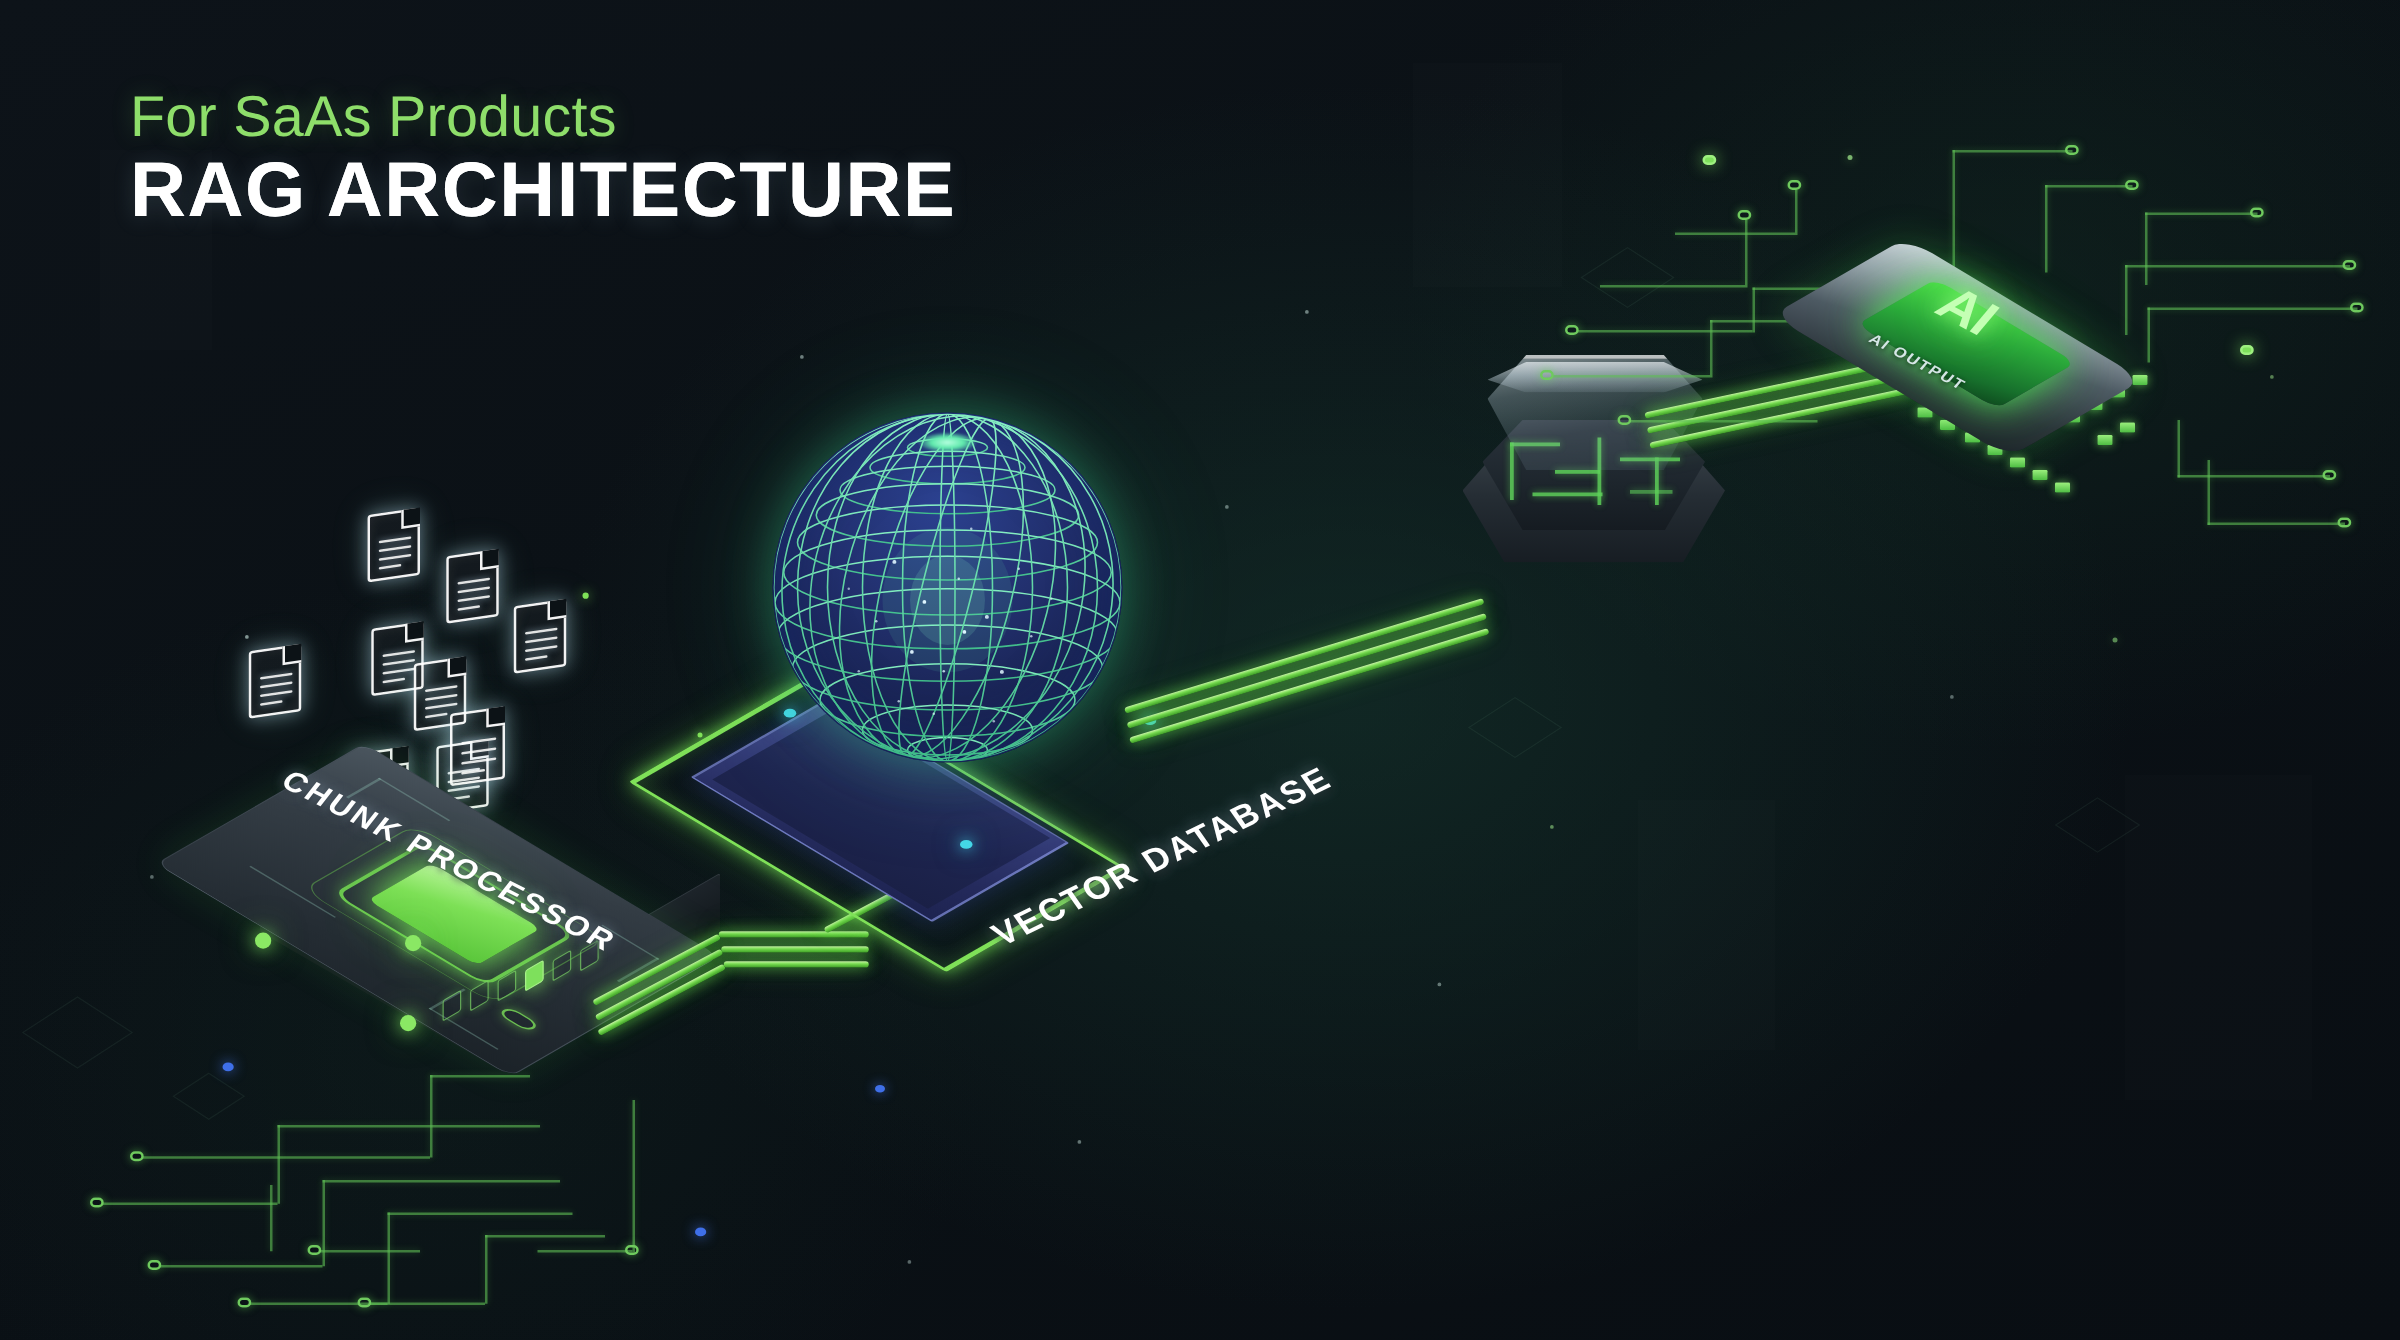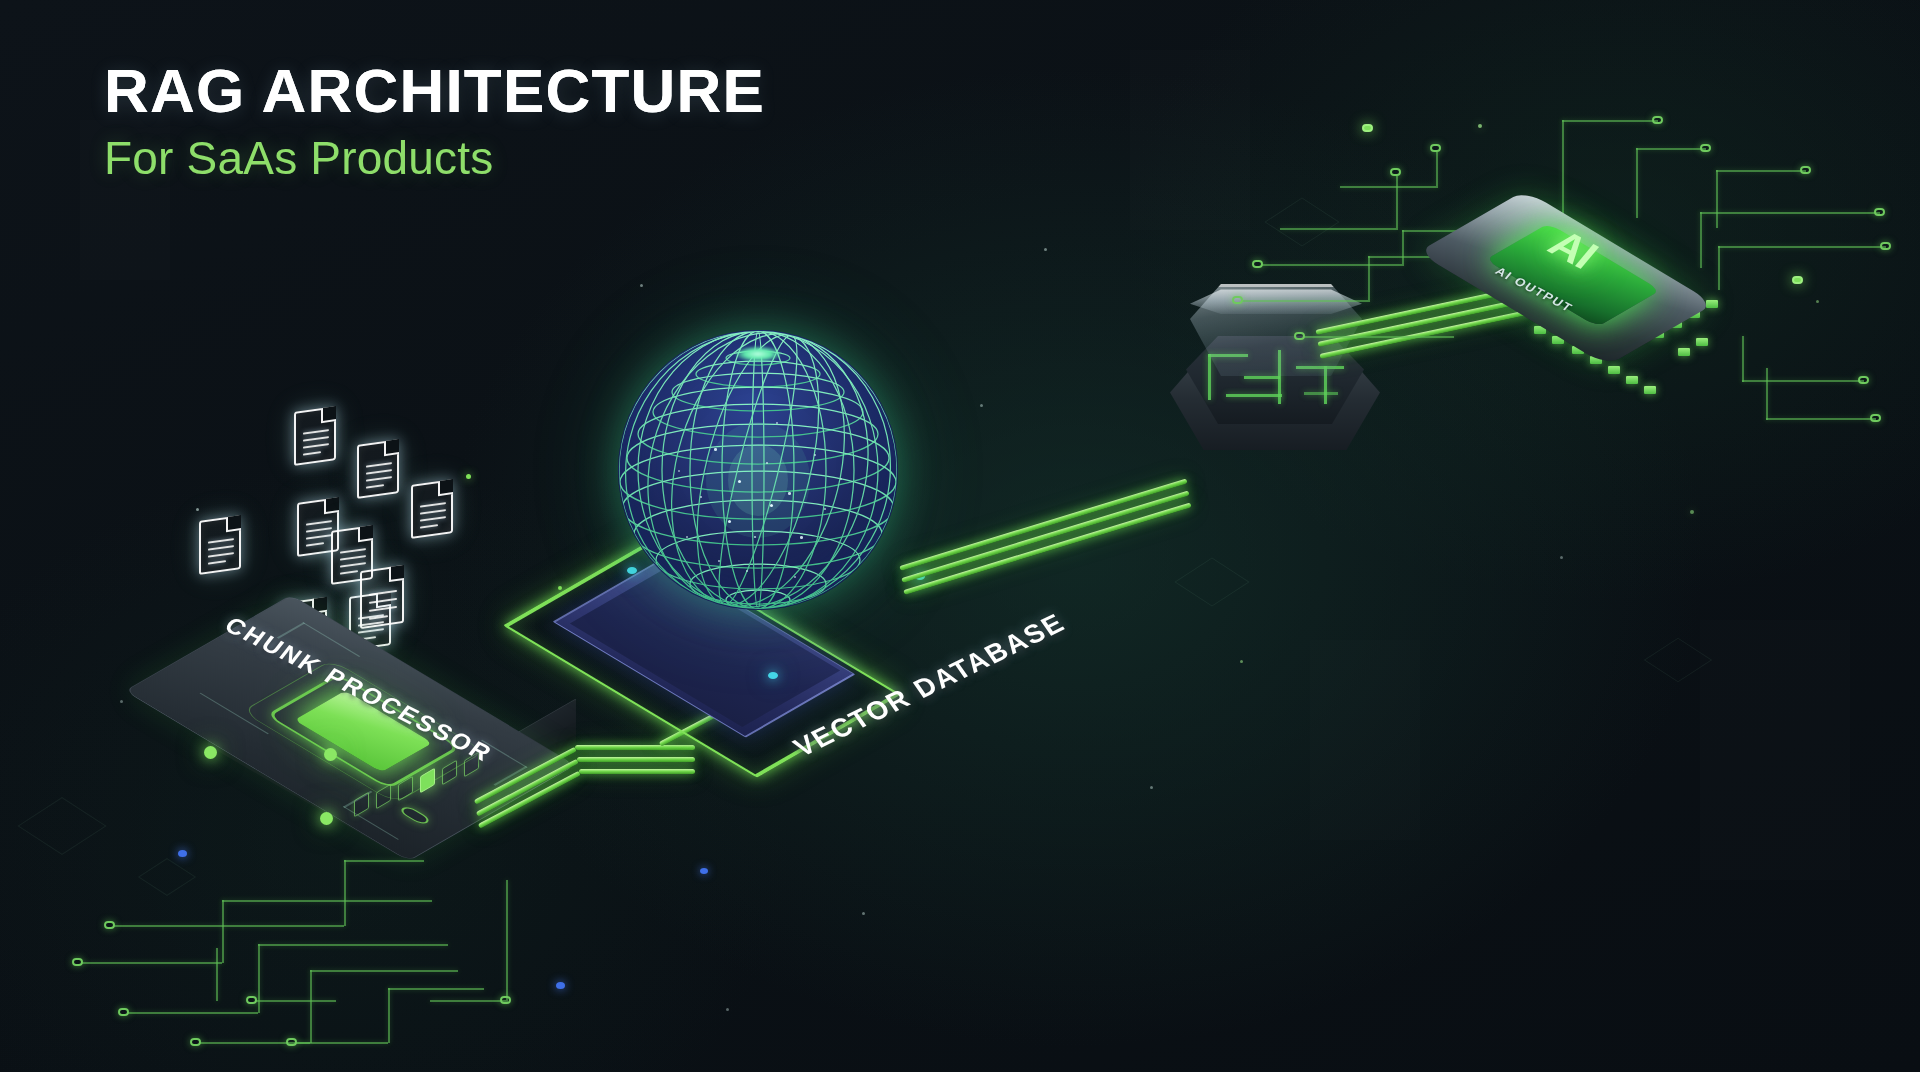--- a/index.html
+++ b/index.html
@@ -228,22 +228,22 @@
   <div class="bgshape" style="left:1700px;top:620px;width:150px;height:260px;"></div>
   <div class="bgshape" style="left:1310px;top:640px;width:110px;height:200px;"></div>
   <div class="bgshape" style="left:80px;top:120px;width:90px;height:160px;"></div>
   <div class="bgdiamond" style="left:36px;top:800px;width:52px;height:52px;"></div>
   <div class="bgdiamond" style="left:1280px;top:200px;width:44px;height:44px;"></div>
   <div class="bgdiamond" style="left:1658px;top:640px;width:40px;height:40px;"></div>
   <div class="bgdiamond" style="left:1190px;top:560px;width:44px;height:44px;"></div>
   <div class="bgdiamond" style="left:150px;top:860px;width:34px;height:34px;"></div>
 
   <div id="title-block">
+    <div id="sub-title">For SaAs Products</div>
     <div id="main-title">RAG ARCHITECTURE</div>
-    <div id="sub-title">For SaAs Products</div>
   </div>
 
   <div>
     <div class="trace h" style="left:114px;top:925px;width:230px;"></div>
     <div class="trace v" style="left:344px;top:860px;height:66px;"></div>
     <div class="trace h" style="left:344px;top:860px;width:80px;"></div>
     <div class="pad" style="left:104px;top:921px;"></div>
 
     <div class="trace h" style="left:82px;top:962px;width:140px;"></div>
     <div class="trace v" style="left:222px;top:900px;height:63px;"></div>

